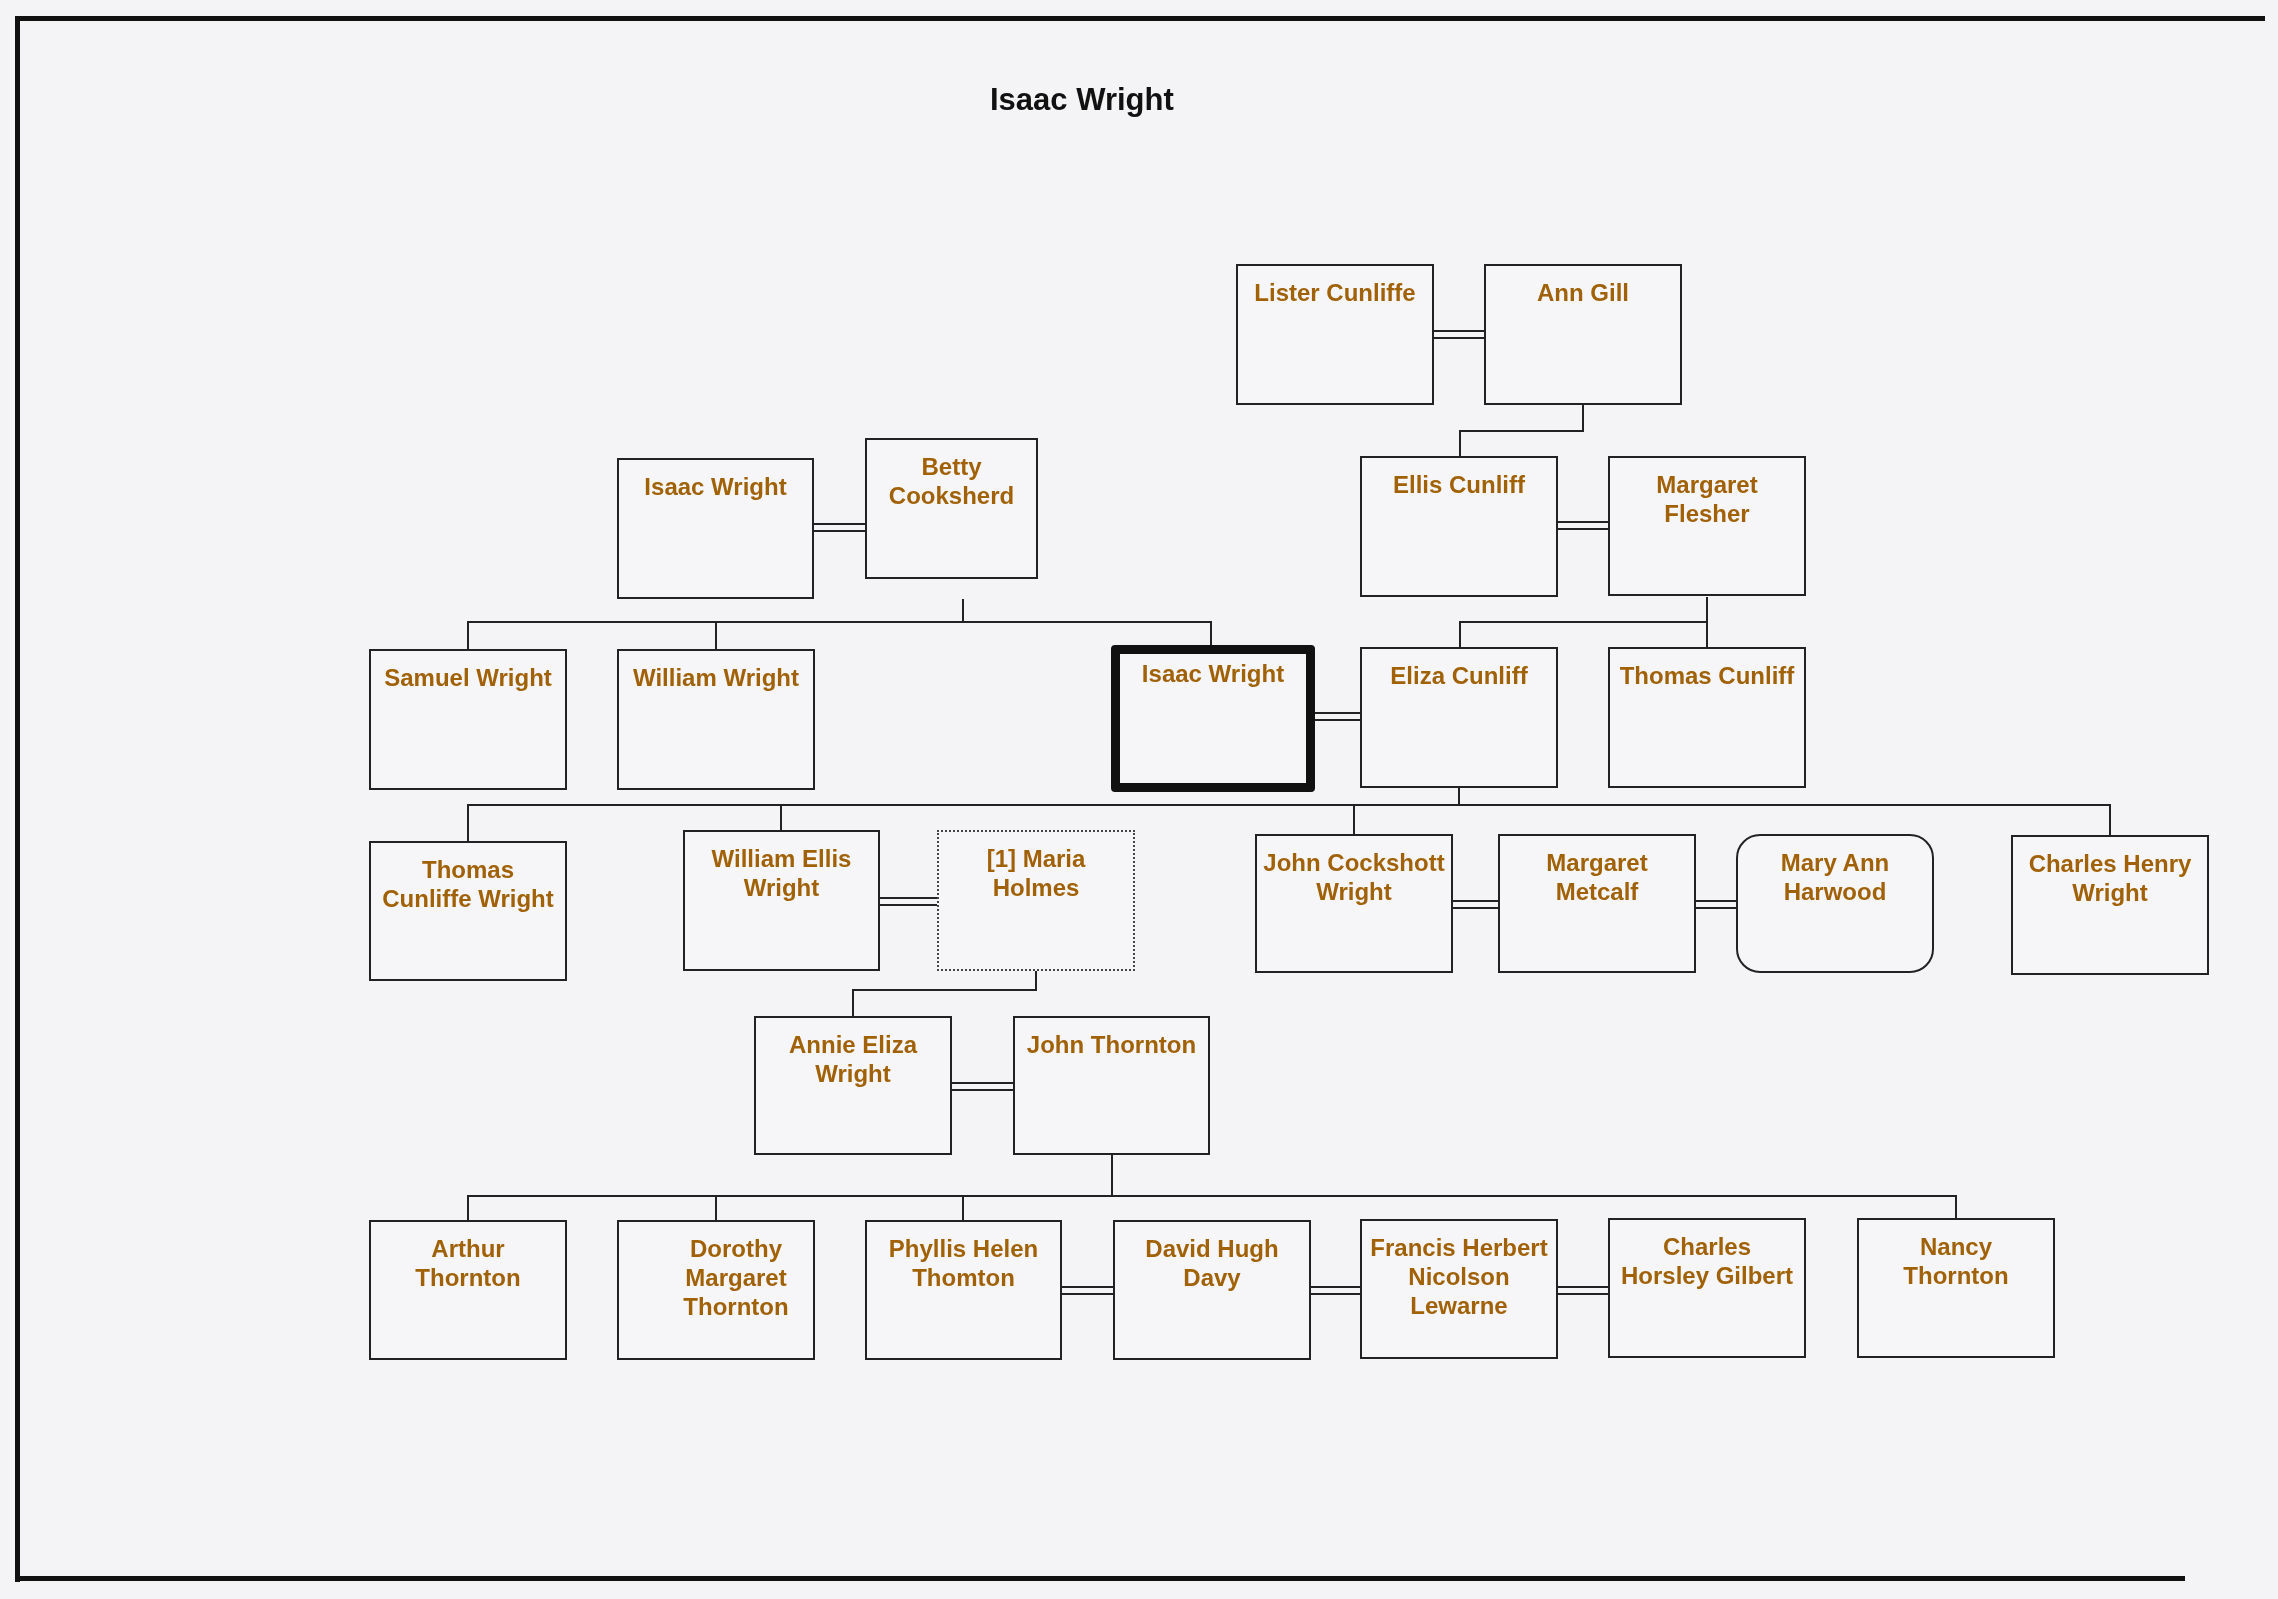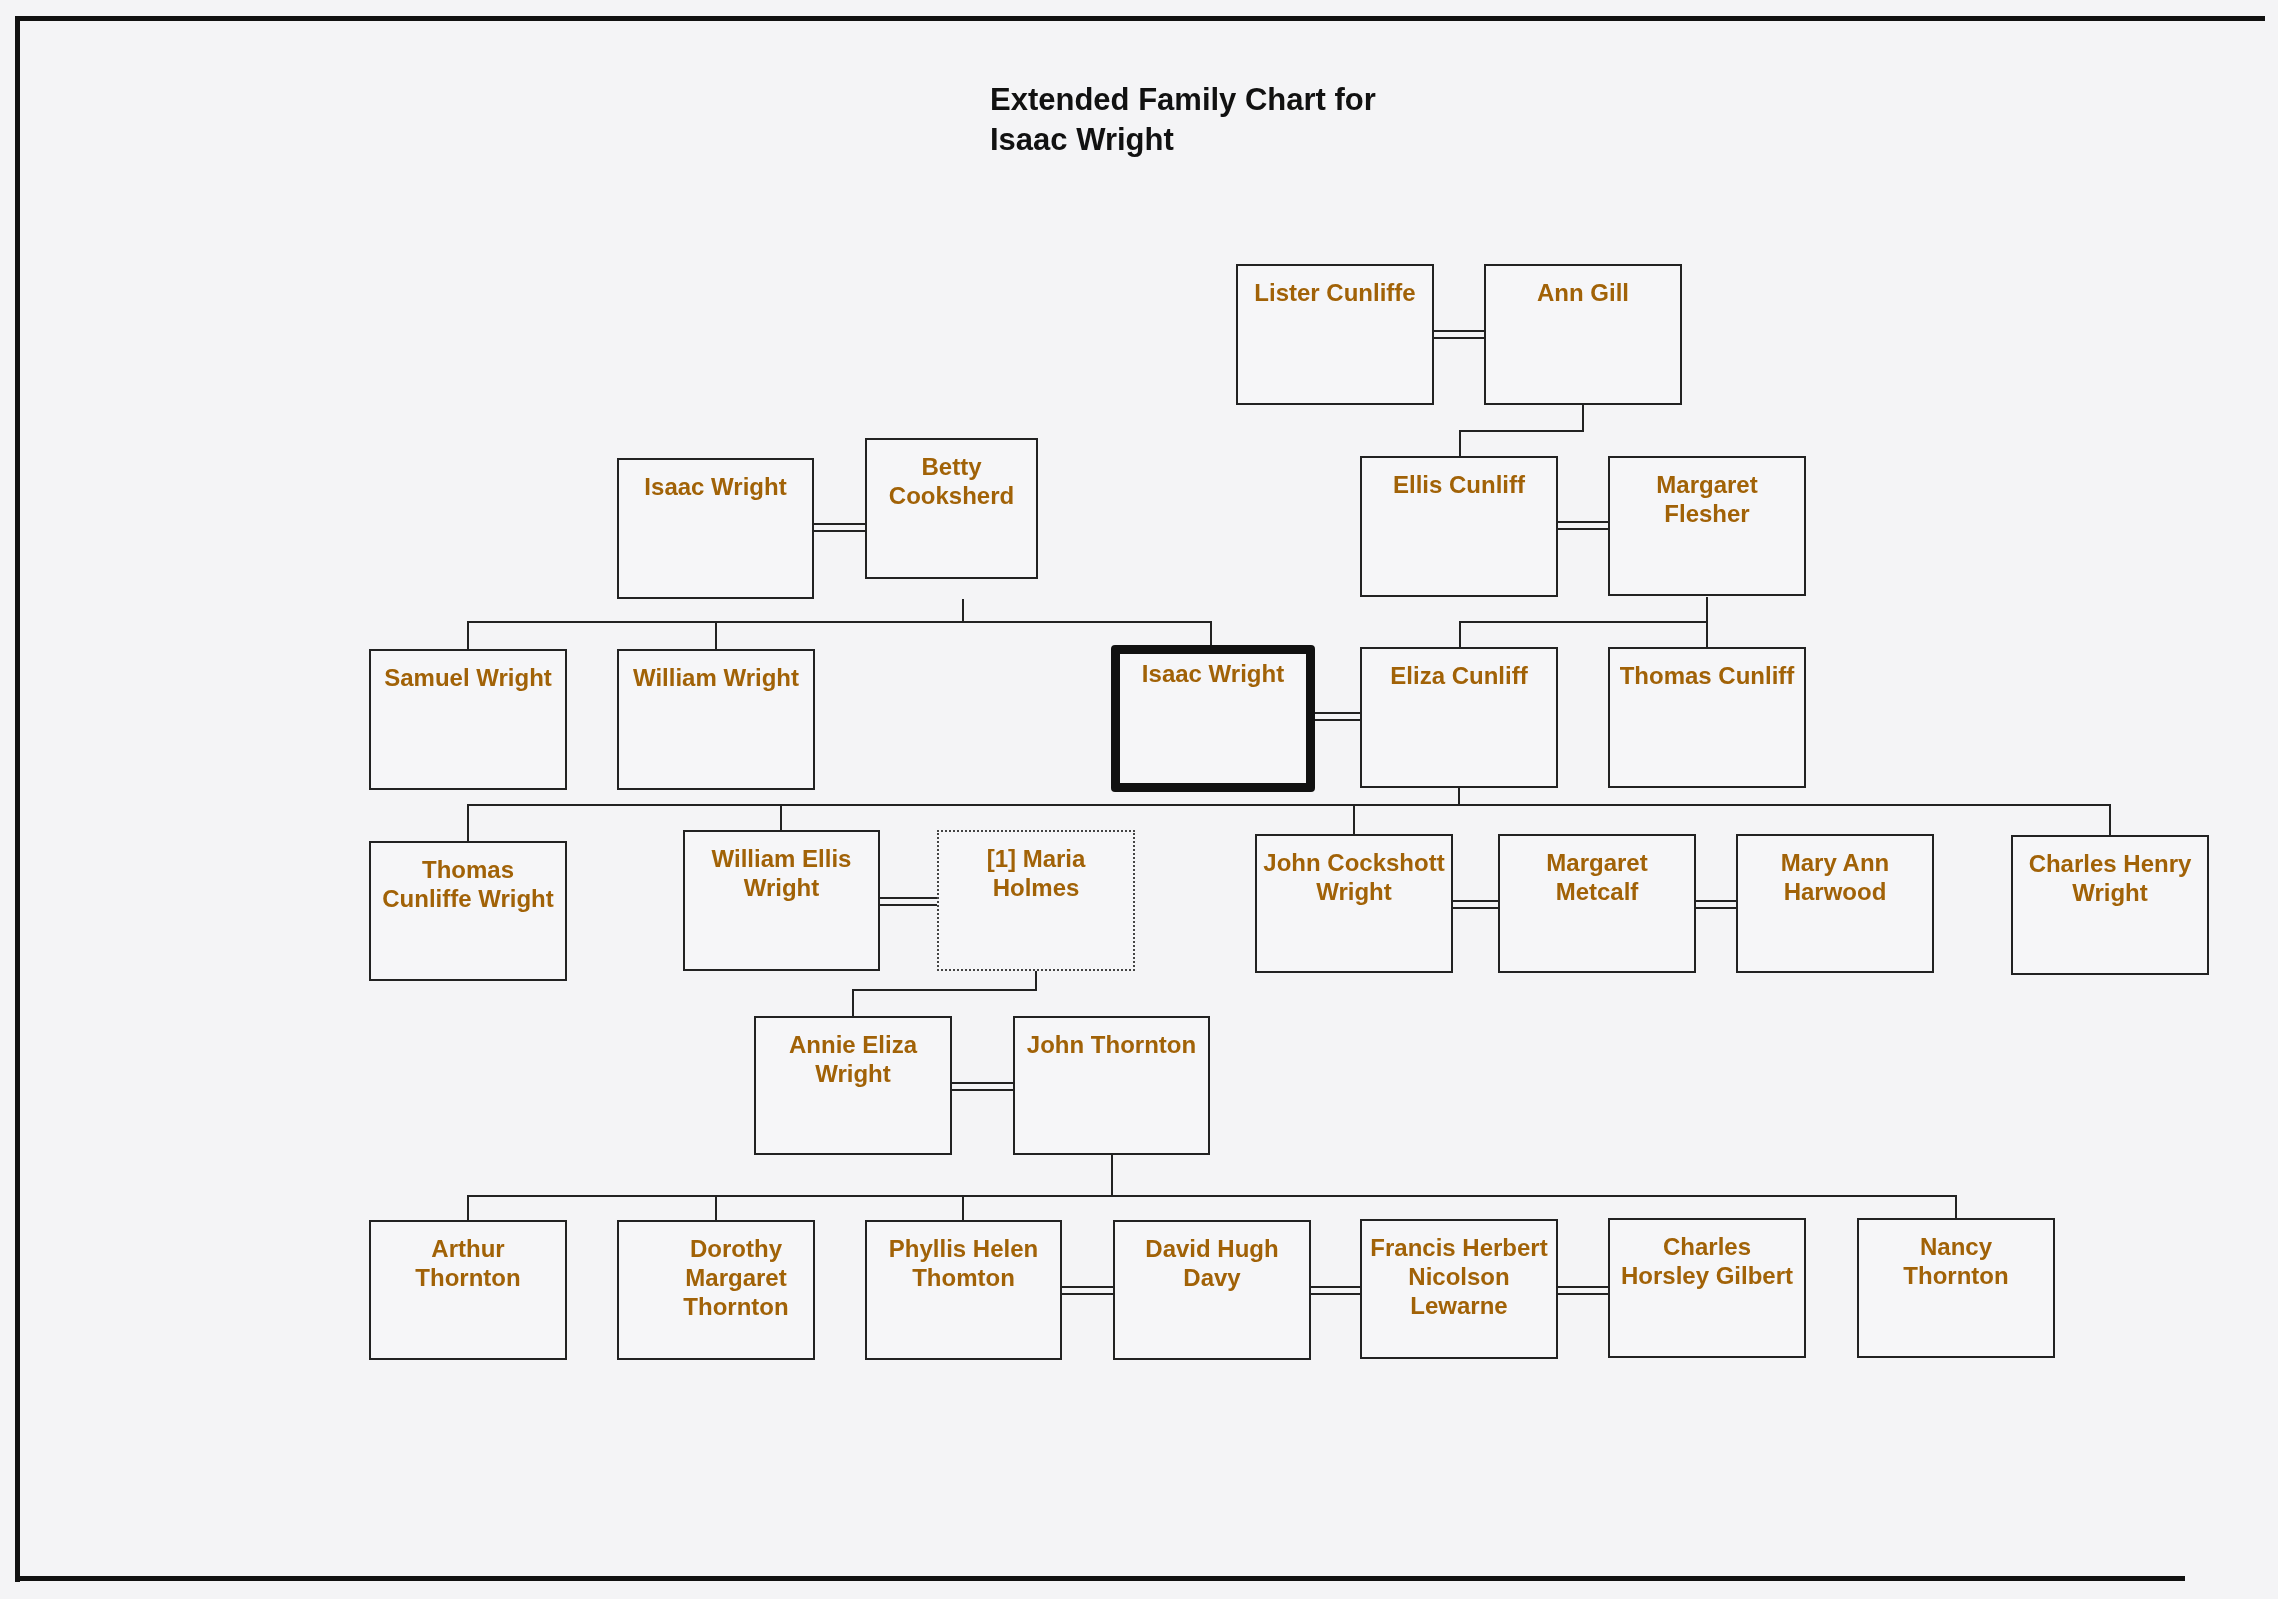--- a/index.html
+++ b/index.html
@@ -27,21 +27,20 @@
   svg.lines { position:absolute; left:0; top:0; }
 </style>
 </head>
 <body>
 
 <div class="frame-top"></div>
 <div class="frame-left"></div>
 <div class="frame-bottom"></div>
 
 <div class="title">
-  <div>Extended Family Chart for</div>
   <div>Isaac Wright</div>
 </div>
 
 <svg class="lines" width="2278" height="1599">
   <g stroke="#222" stroke-width="2" fill="none">
 
     <g>
         <line x1="1434" y1="331" x2="1484" y2="331"></line>
         <line x1="1434" y1="338" x2="1484" y2="338"></line>
       </g>
@@ -148,21 +147,21 @@
 </div>
 <div class="box dotted" style="left:937px;top:830px;width:198px;height:141px;">
   <span>[1] Maria Holmes</span>
 </div>
 <div class="box" style="left:1255px;top:834px;width:198px;height:139px;">
   <span>John Cockshott Wright</span>
 </div>
 <div class="box" style="left:1498px;top:834px;width:198px;height:139px;">
   <span>Margaret Metcalf</span>
 </div>
-<div class="box" style="left:1736px;top:834px;width:198px;height:139px;">
+<div class="box" style="left:1736px;top:834px;width:198px;height:139px;border-radius:24px;">
   <span>Mary Ann Harwood</span>
 </div>
 <div class="box" style="left:2011px;top:835px;width:198px;height:140px;">
   <span>Charles Henry Wright</span>
 </div>
 
 <div class="box" style="left:754px;top:1016px;width:198px;height:139px;">
   <span>Annie Eliza Wright</span>
 </div>
 <div class="box" style="left:1013px;top:1016px;width:197px;height:139px;">

